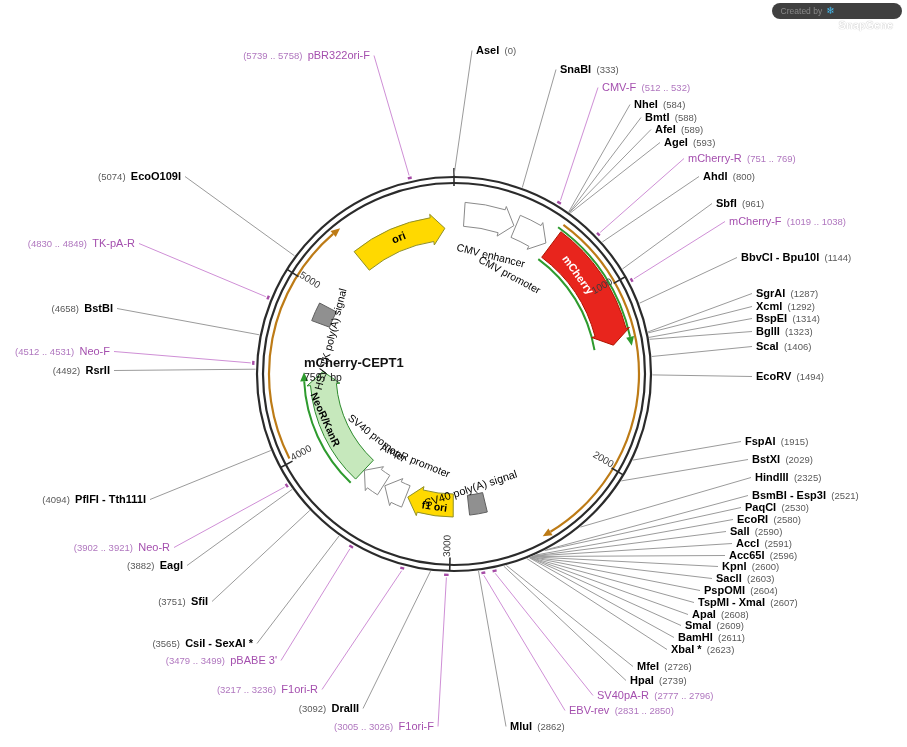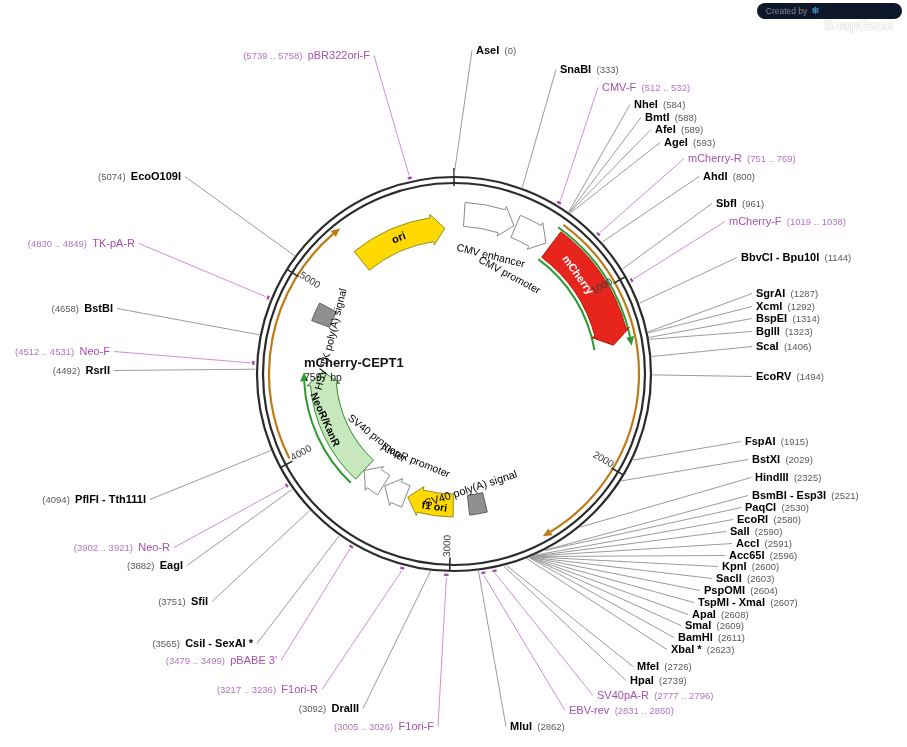--- a/index.html
+++ b/index.html
@@ -4,24 +4,24 @@
 <style>
   html,body{margin:0;padding:0;background:#ffffff;}
   .stage{position:relative;width:907px;height:747px;background:#ffffff;overflow:hidden;
          font-family:"Liberation Sans",sans-serif;}
   #plasmid-svg{position:absolute;left:0;top:0;}
   #plasmid-svg text{font-family:"Liberation Sans",sans-serif;}
   .center-title{position:absolute;left:304px;top:355px;width:300px;pointer-events:none;}
   .plasmid-name{font-size:13px;font-weight:bold;color:#111;line-height:15px;}
   .plasmid-size{font-size:10.5px;color:#222;line-height:14px;}
   .badge{position:absolute;top:3px;right:5px;height:13px;display:flex;align-items:center;gap:4px;
-         background:#0f172a;border-radius:8px;padding:1px 9px 2px 9px;justify-content:space-between;}
+         background:#404040;border-radius:8px;padding:1px 9px 2px 9px;justify-content:space-between;}
   .badge-created{font-size:8.5px;color:#8a8a8a;}
   .badge-logo{font-size:10px;color:#45b6e8;line-height:10px;}
-  .badge-brand{font-size:14px;font-weight:bold;color:#ffffff;text-shadow:0 0 1px #9a9a9a;margin-top:29px;}
+  .badge-brand{font-size:11px;font-weight:bold;color:#ffffff;text-shadow:0 0 1px #9a9a9a;margin-top:29px;}
 </style>
 </head>
 <body>
 
 <div class="stage">
   <svg id="plasmid-svg" width="907" height="747" viewBox="0 0 907 747">
       <g>
         <path d="M563.4,224.8 A185 185 0 0 1 550.5,531.8" fill="none" stroke="#bd7b16" stroke-width="2.2"></path>
         <path d="M542.7,536.3 L552.6,535.2 L548.4,528.4 Z" fill="#bd7b16"></path>
         <path d="M289.4,458.4 A185 185 0 0 1 333.1,233.9" fill="none" stroke="#bd7b16" stroke-width="2.2"></path>

